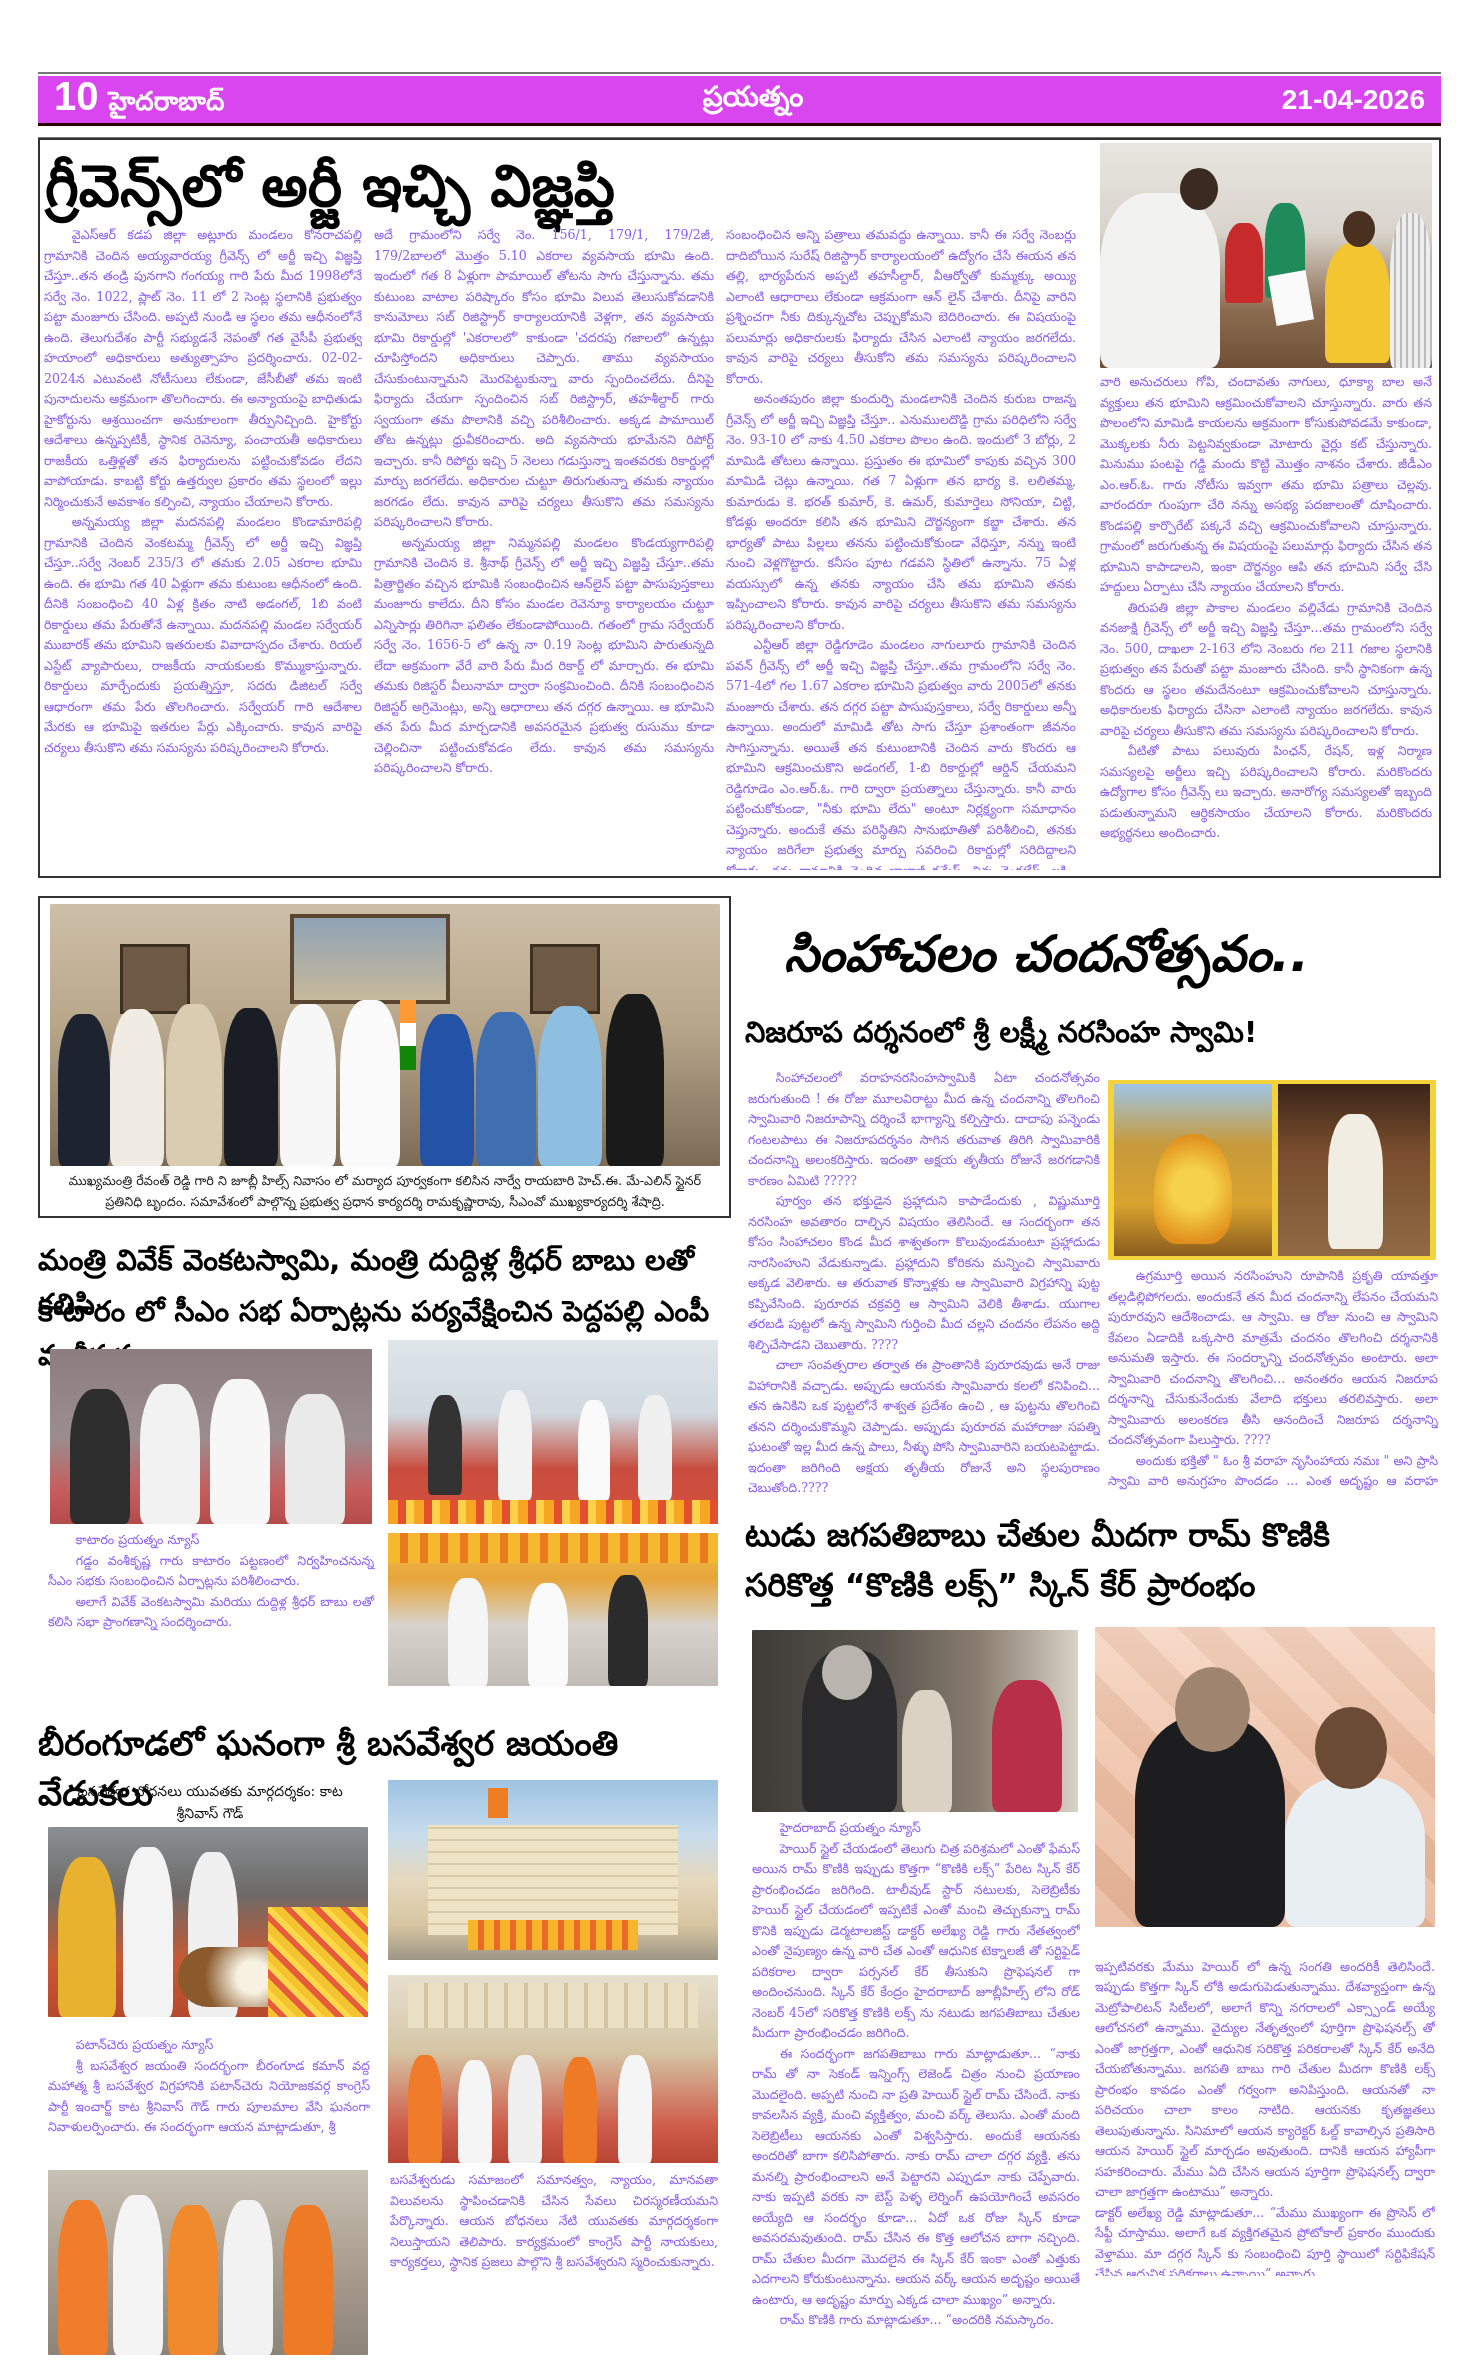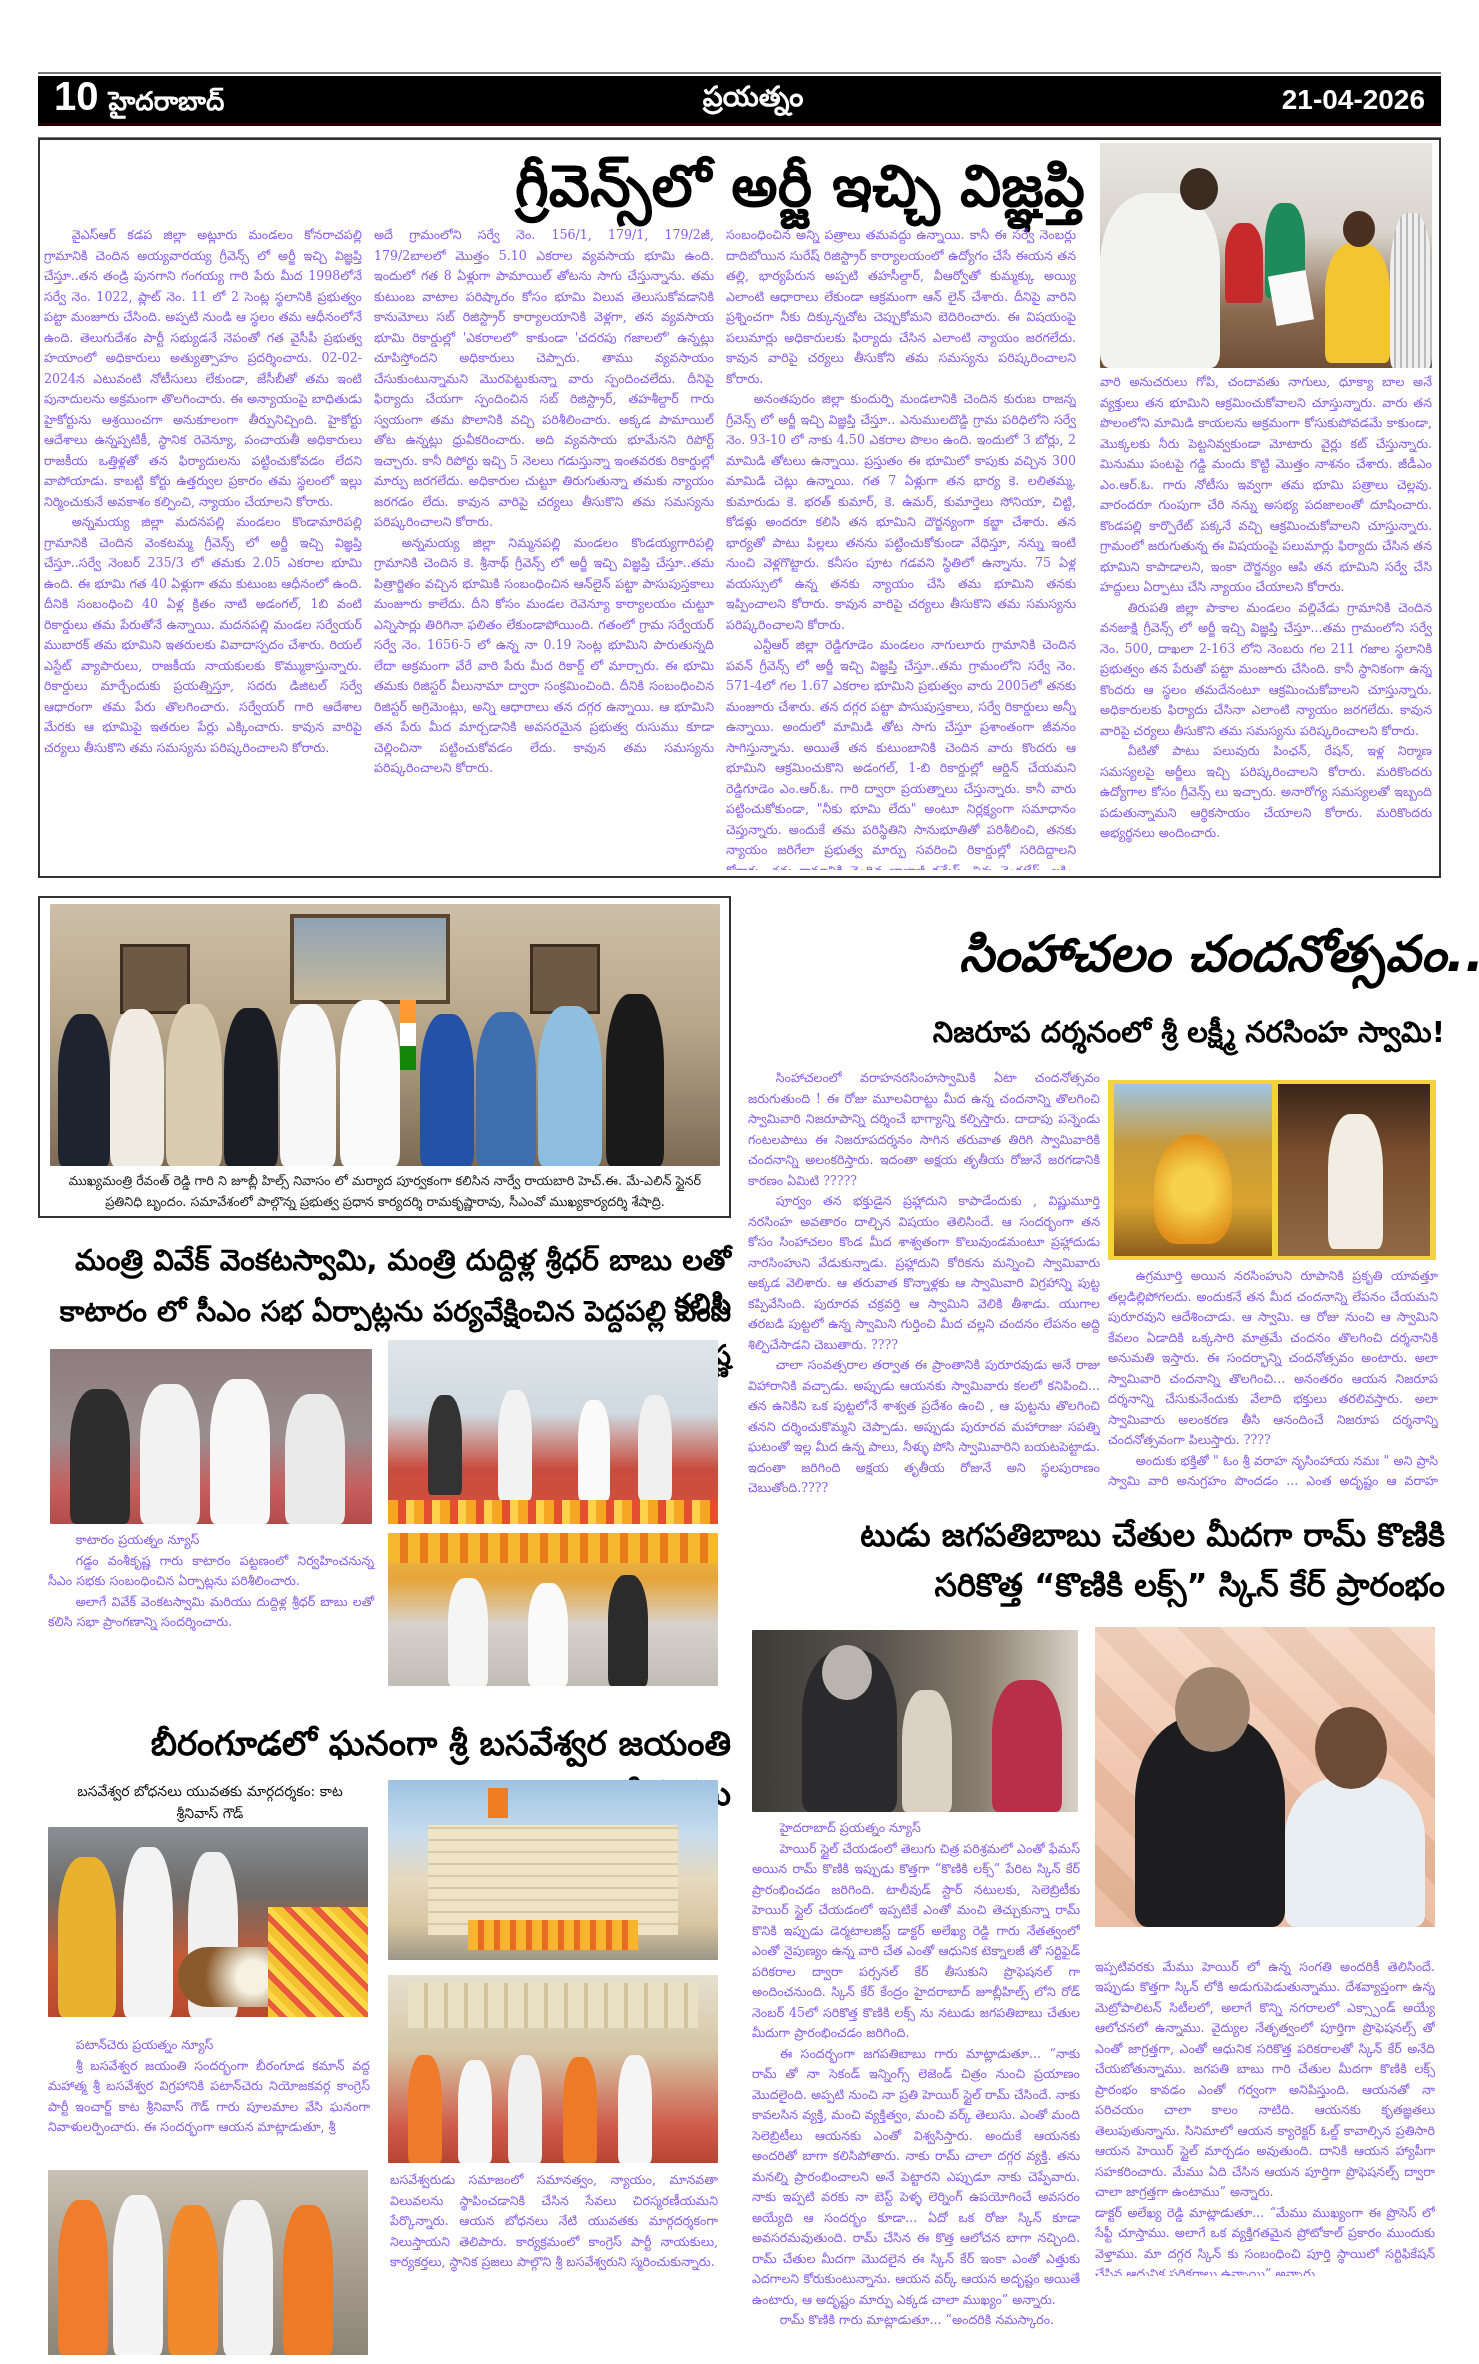--- a/index.html
+++ b/index.html
@@ -2,32 +2,32 @@
 <html><head>
 <meta charset="utf-8">
 <style>
   * { box-sizing: border-box; margin: 0; padding: 0; }
   html, body { width: 1479px; height: 2364px; background: #ffffff; overflow: hidden; }
   body { position: relative; font-family: "DejaVu Sans", sans-serif; color: #111; }
   .abs { position: absolute; }
 
   
   .masthead-top-rule { left: 38px; top: 72px; width: 1403px; height: 2px; background: #777; }
-  .masthead { left: 38px; top: 76px; width: 1403px; height: 50px; background: #000000; border-bottom: 3px solid #2a0000; display: flex; align-items: center; justify-content: space-between; padding: 0 16px; color: #fff; }
+  .masthead { left: 38px; top: 76px; width: 1403px; height: 50px; background: #d946ef; border-bottom: 3px solid #2a0000; display: flex; align-items: center; justify-content: space-between; padding: 0 16px; color: #fff; }
   .mh-left { display: flex; align-items: baseline; gap: 10px; }
   .page-no { font-family: "Liberation Sans", sans-serif; font-weight: bold; font-size: 40px; line-height: 1; }
   .section-name { font-weight: bold; font-size: 26px; }
   .paper-name { font-weight: bold; font-size: 28px; }
   .issue-date { font-family: "Liberation Sans", sans-serif; font-weight: bold; font-size: 28px; }
   .masthead-bottom-rule { left: 38px; top: 137px; width: 1403px; height: 2px; background: #777; }
 
   
   .boxed { border: 2px solid #333; }
 
-  .headline { font-weight: bold; color: #000; text-align: right; line-height: 1.15; }
+  .headline { font-weight: bold; color: #000; text-align: left; line-height: 1.15; }
   .body-text { font-size: 12.6px; line-height: 20.5px; text-align: justify; color: #8b5cf6; font-family: "DejaVu Serif", serif; }
   .body-text p { text-indent: 2.2em; margin-bottom: 0; }
   .col { position: absolute; overflow: hidden; }
   .caption { font-size: 12.8px; line-height: 21px; text-align: center; color: #1a1a1a; font-family: "DejaVu Serif", serif; }
 
   .photo { position: absolute; overflow: hidden; border-radius: 1px; }
   .photo .fig { position: absolute; border-radius: 40% 40% 8% 8%; }
   .photo .head { position: absolute; border-radius: 50%; }
   .sub-head { font-weight: bold; text-align: center; }
 </style>

